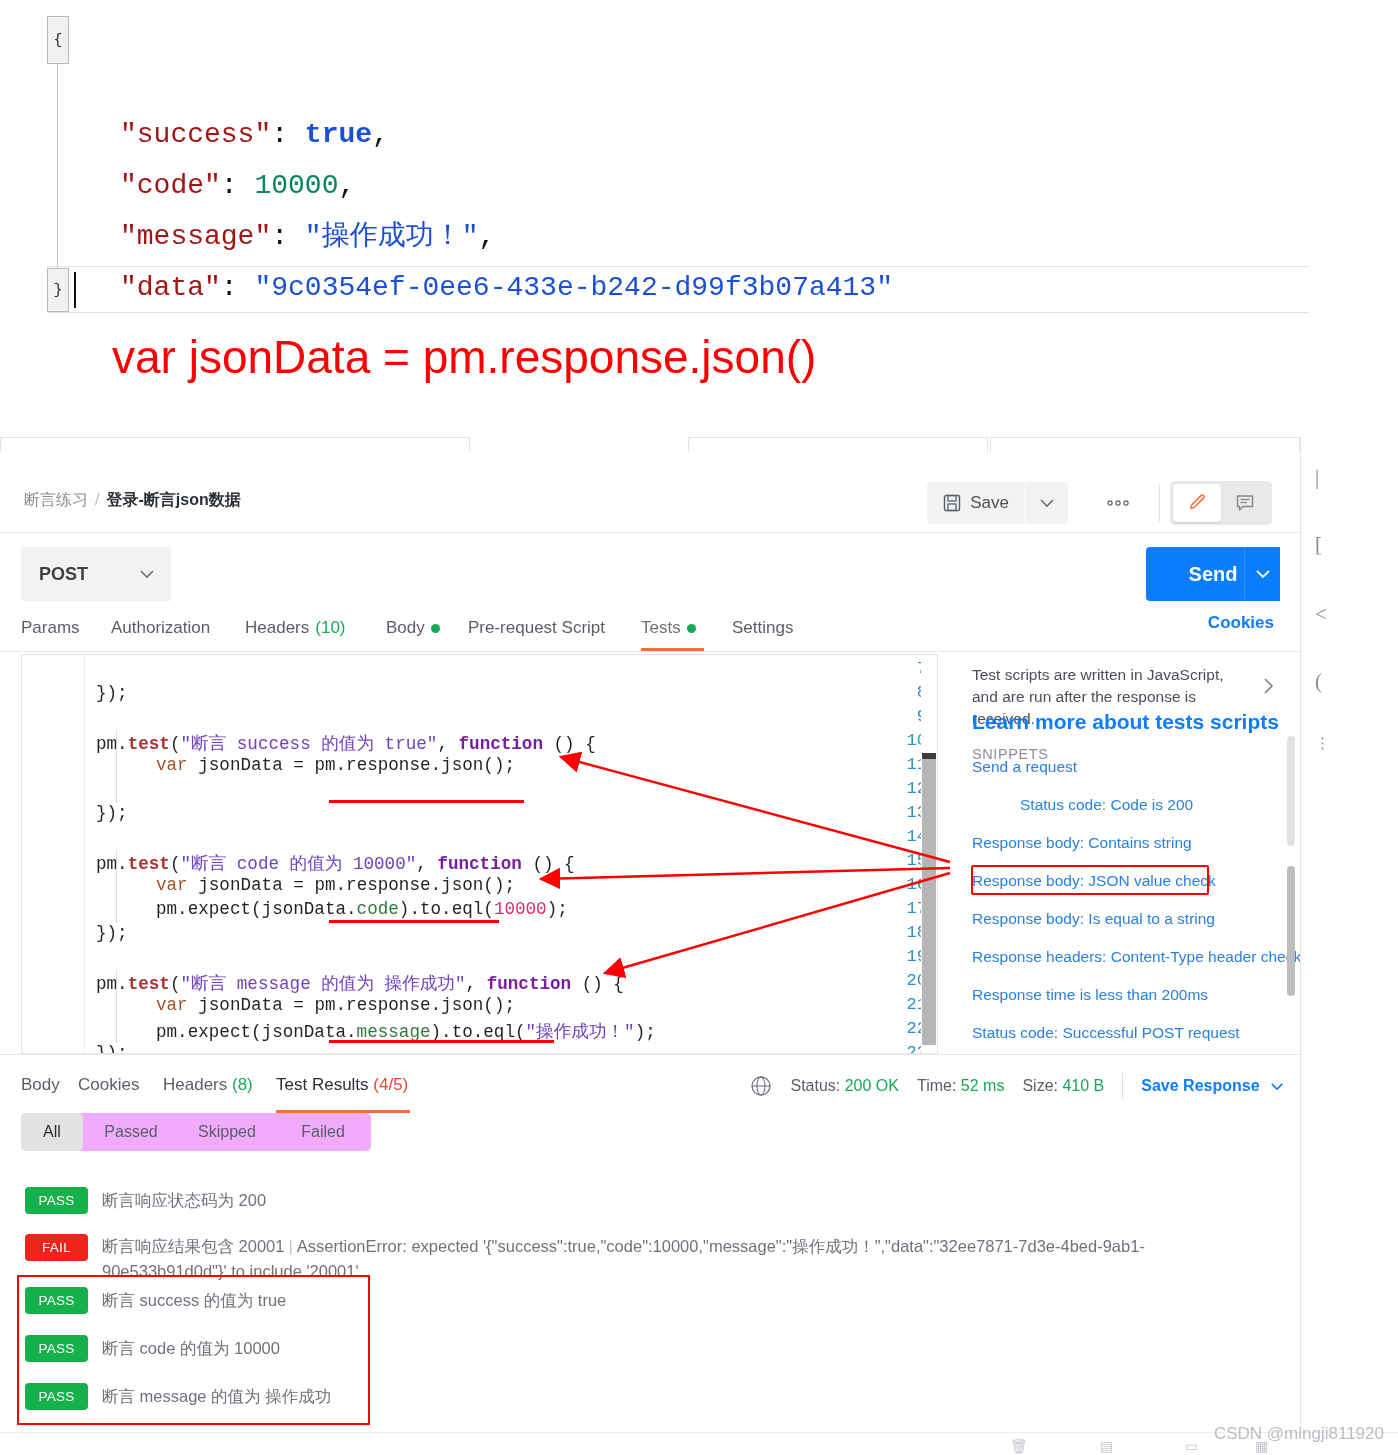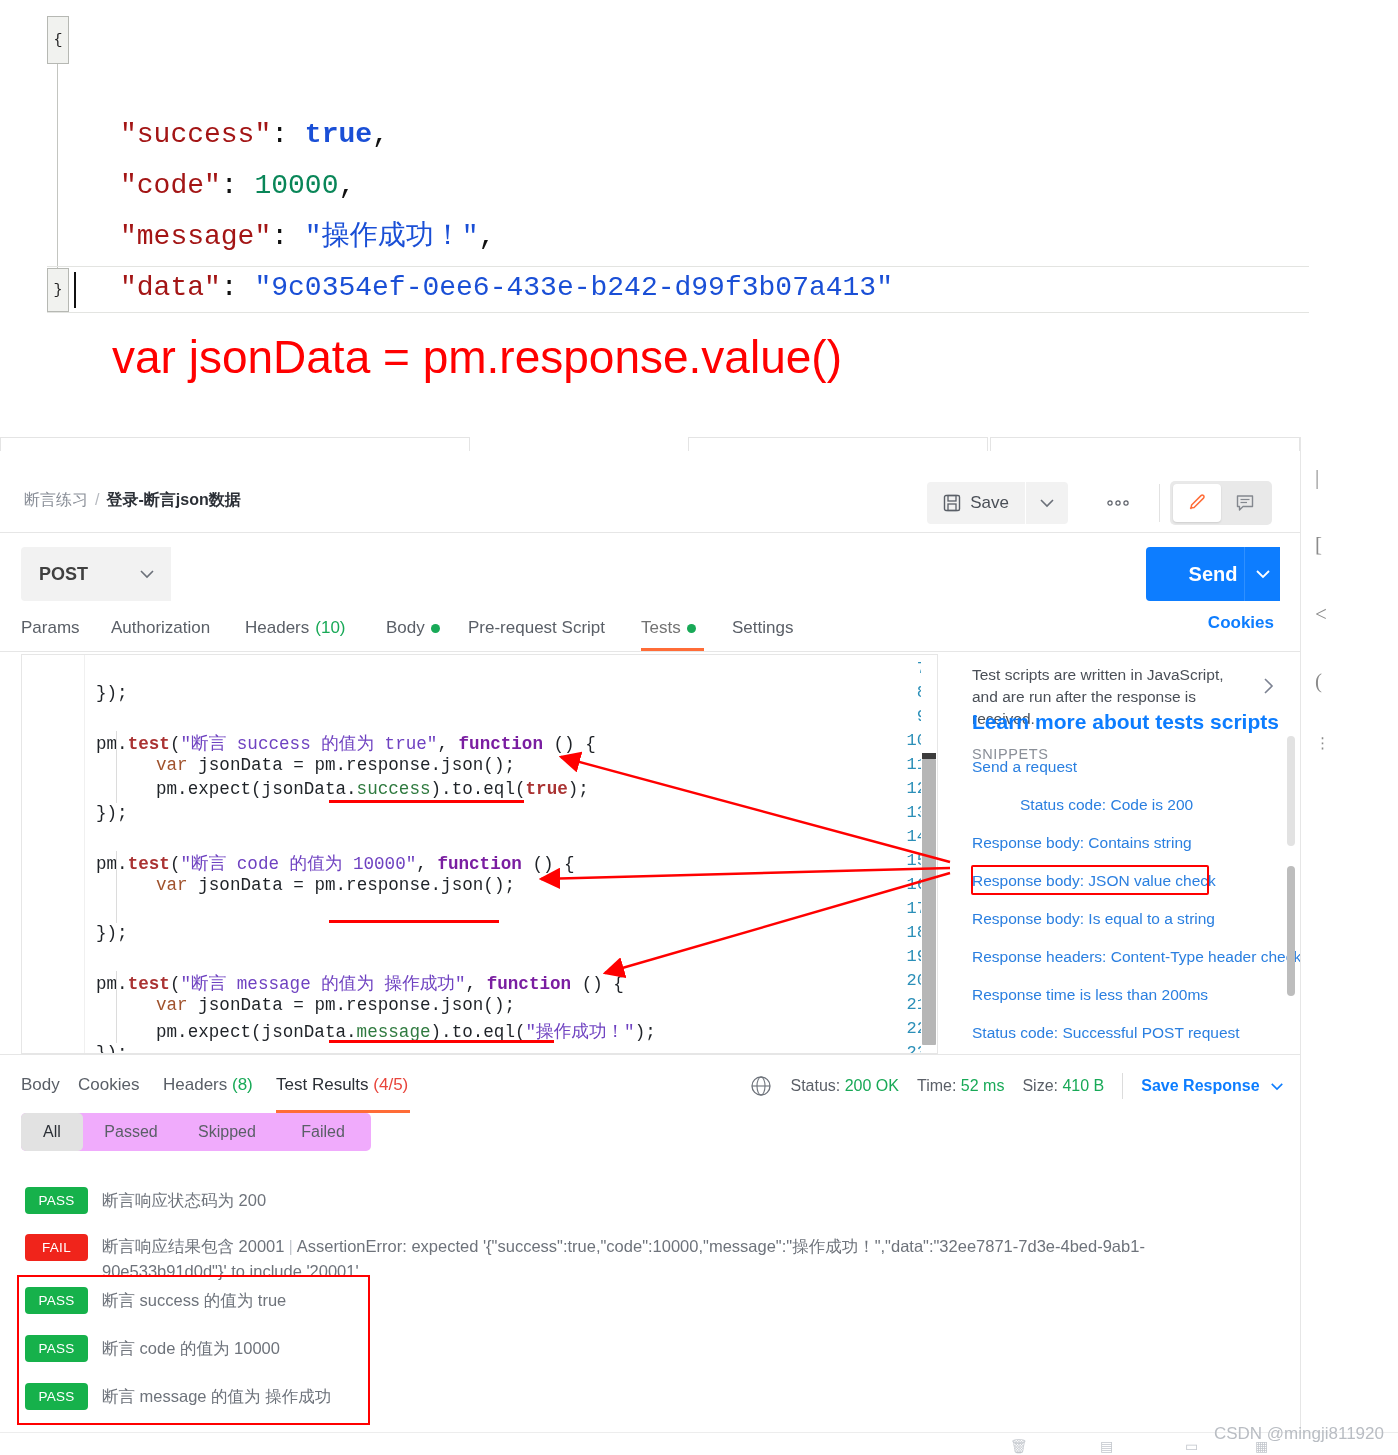--- a/index.html
+++ b/index.html
@@ -254,21 +254,21 @@
   <div class="fold-gutter" id="fold-bottom">}</div>
   <div class="caret-bottom"></div>
 
   <div id="json-code">
 <span class="j-key">"success"</span><span class="j-punc">: </span><span class="j-bool">true</span><span class="j-punc">,</span>
 <span class="j-key">"code"</span><span class="j-punc">: </span><span class="j-num">10000</span><span class="j-punc">,</span>
 <span class="j-key">"message"</span><span class="j-punc">: </span><span class="j-str">"操作成功！"</span><span class="j-punc">,</span>
 <span class="j-key">"data"</span><span class="j-punc">: </span><span class="j-str">"9c0354ef-0ee6-433e-b242-d99f3b07a413"</span></div>
 </div>
 
-<div id="annot-text">var jsonData = pm.response.value()</div>
+<div id="annot-text">var jsonData = pm.response.json()</div>
 
 <div id="postman">
 
   <div id="tabstrip">
     <div class="tb" id="tb1"></div>
     <div class="tb" id="tb2"></div>
     <div class="tb" id="tb3"></div>
   </div>
 
   <div id="pm-main">
@@ -388,25 +388,25 @@
       <div class="ln" style="top:292px;">19</div>
       <div class="ln" style="top:316px;">20</div>
       <div class="ln" style="top:340px;">21</div>
       <div class="ln" style="top:364px;">22</div>
       <div class="ln" style="top:388px;">23</div>
 
       <div class="cl" style="top:28px;"><span class="t-punc">});</span></div>
       <div class="cl" style="top:52px;"></div>
       <div class="cl" style="top:76px;"><span class="t-ident">pm.</span><span class="t-kw2">test</span><span class="t-punc">(</span><span class="t-str">"断言 success 的值为 true"</span><span class="t-punc">, </span><span class="t-func">function</span><span class="t-punc"> () {</span></div>
       <div class="cl" style="top:100px; left:134px;"><span class="t-var">var</span> <span class="t-ident">jsonData</span> <span class="t-punc">=</span> <span class="t-ident">pm.response.json();</span></div>
-      <div class="cl" style="top:124px; left:134px;"><span class="t-ident">pm.expect(jsonData.</span><span class="t-green">success</span><span class="t-ident">).to.eql(</span><span class="t-bool">true</span><span class="t-ident">);</span></div>
       <div class="cl" style="top:148px;"><span class="t-punc">});</span></div>
       <div class="cl" style="top:172px;"></div>
       <div class="cl" style="top:196px;"><span class="t-ident">pm.</span><span class="t-kw2">test</span><span class="t-punc">(</span><span class="t-str">"断言 code 的值为 10000"</span><span class="t-punc">, </span><span class="t-func">function</span><span class="t-punc"> () {</span></div>
       <div class="cl" style="top:220px; left:134px;"><span class="t-var">var</span> <span class="t-ident">jsonData</span> <span class="t-punc">=</span> <span class="t-ident">pm.response.json();</span></div>
+      <div class="cl" style="top:244px; left:134px;"><span class="t-ident">pm.expect(jsonData.</span><span class="t-green">code</span><span class="t-ident">).to.eql(</span><span class="t-num">10000</span><span class="t-ident">);</span></div>
       <div class="cl" style="top:268px;"><span class="t-punc">});</span></div>
       <div class="cl" style="top:292px;"></div>
       <div class="cl" style="top:316px;"><span class="t-ident">pm.</span><span class="t-kw2">test</span><span class="t-punc">(</span><span class="t-str">"断言 message 的值为 操作成功"</span><span class="t-punc">, </span><span class="t-func">function</span><span class="t-punc"> () {</span></div>
       <div class="cl" style="top:340px; left:134px;"><span class="t-var">var</span> <span class="t-ident">jsonData</span> <span class="t-punc">=</span> <span class="t-ident">pm.response.json();</span></div>
       <div class="cl" style="top:364px; left:134px;"><span class="t-ident">pm.expect(jsonData.</span><span class="t-green">message</span><span class="t-ident">).to.eql(</span><span class="t-str">"操作成功！"</span><span class="t-ident">);</span></div>
       <div class="cl" style="top:388px;"><span class="t-punc">});</span></div>
 
       <div class="indent-guide" style="top:76px;  height:72px;"></div>
       <div class="indent-guide" style="top:196px; height:72px;"></div>
       <div class="indent-guide" style="top:316px; height:72px;"></div>

